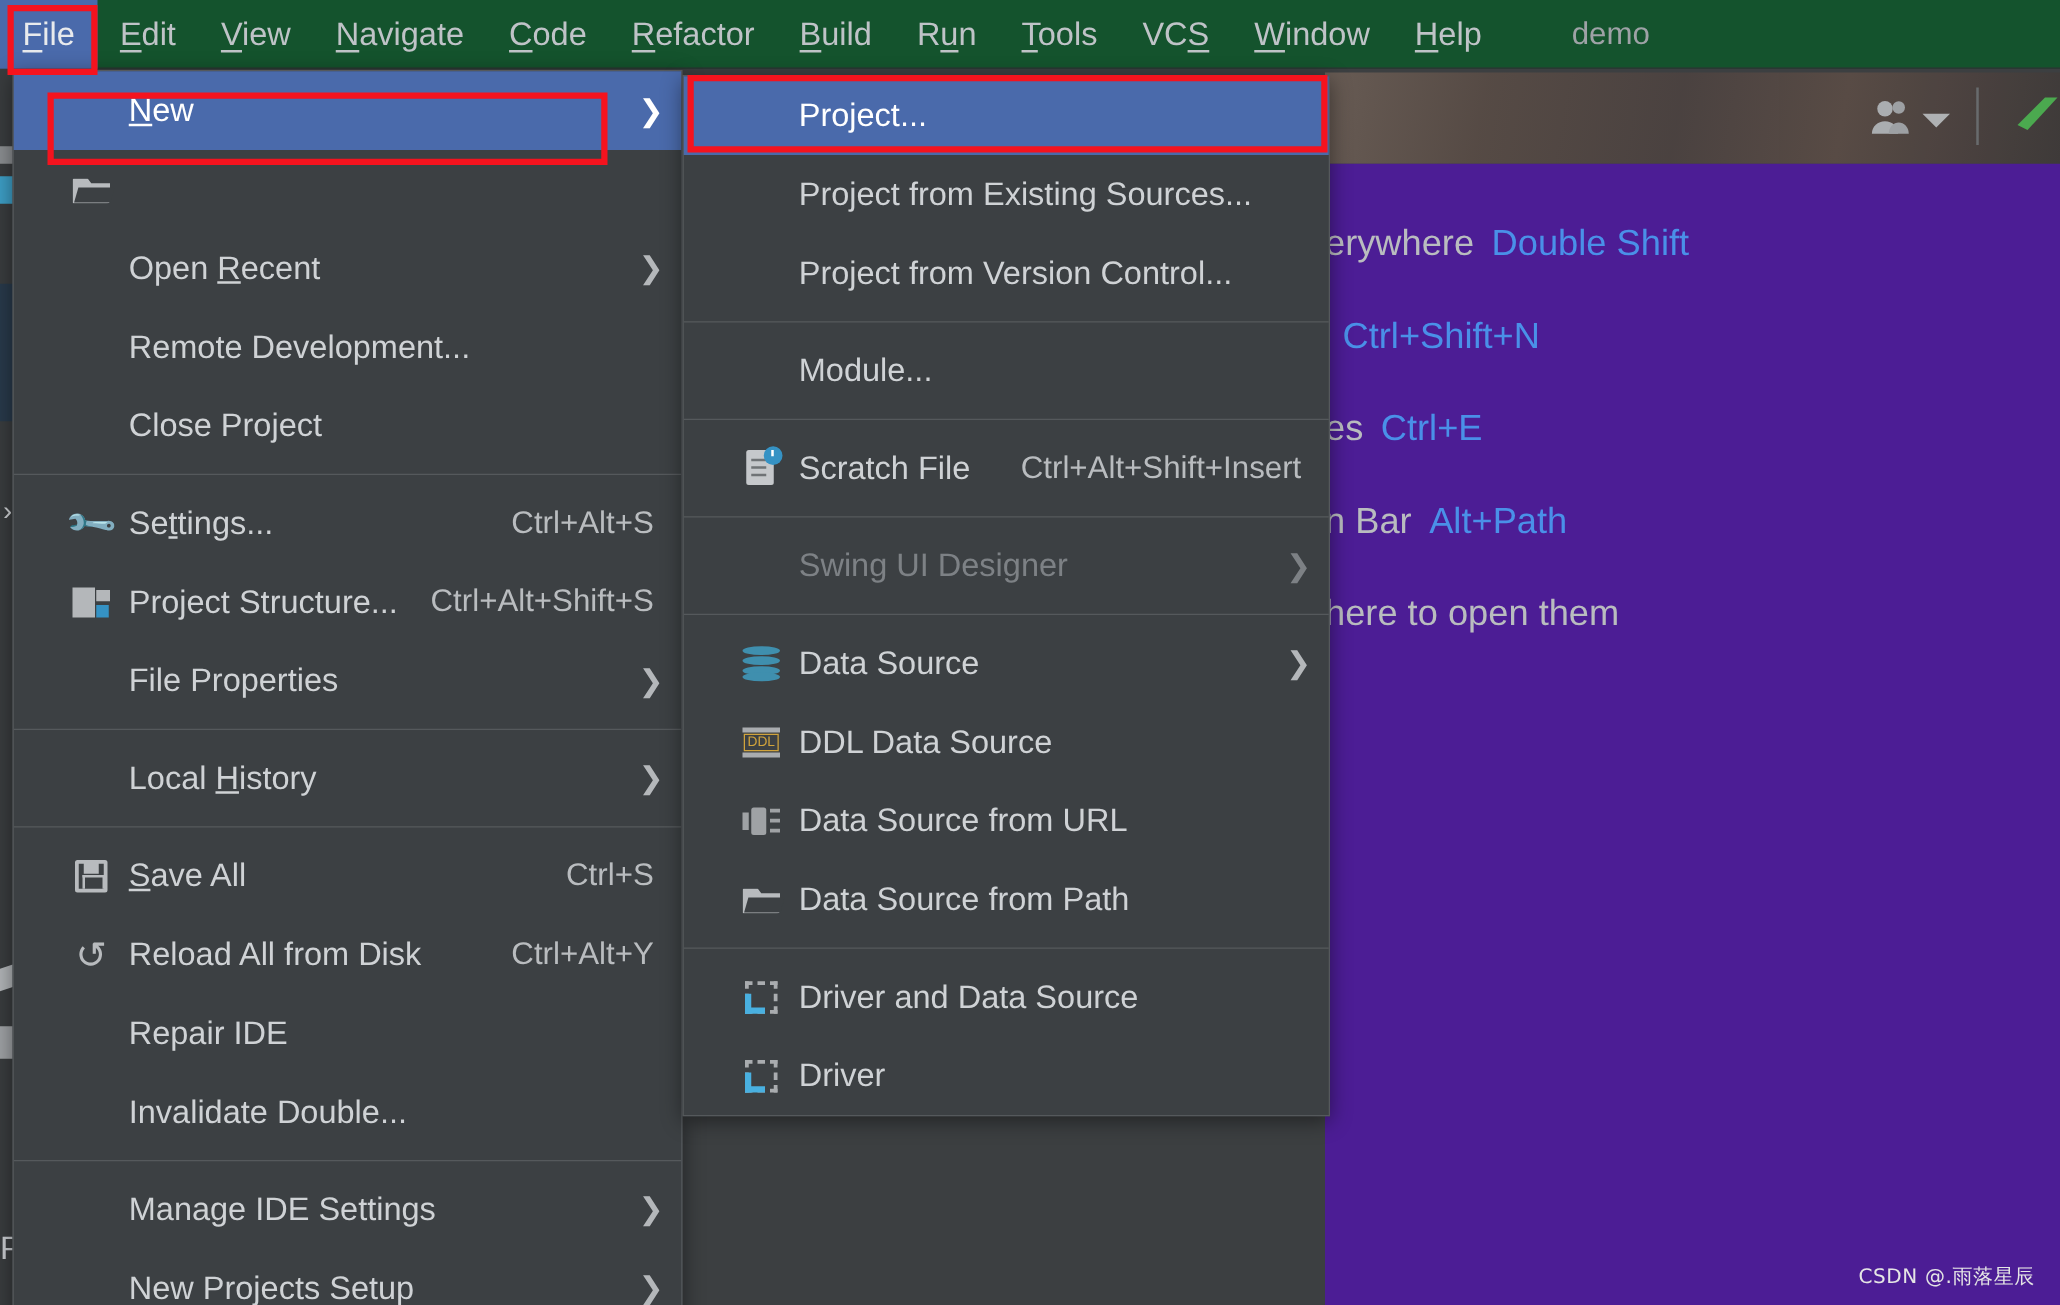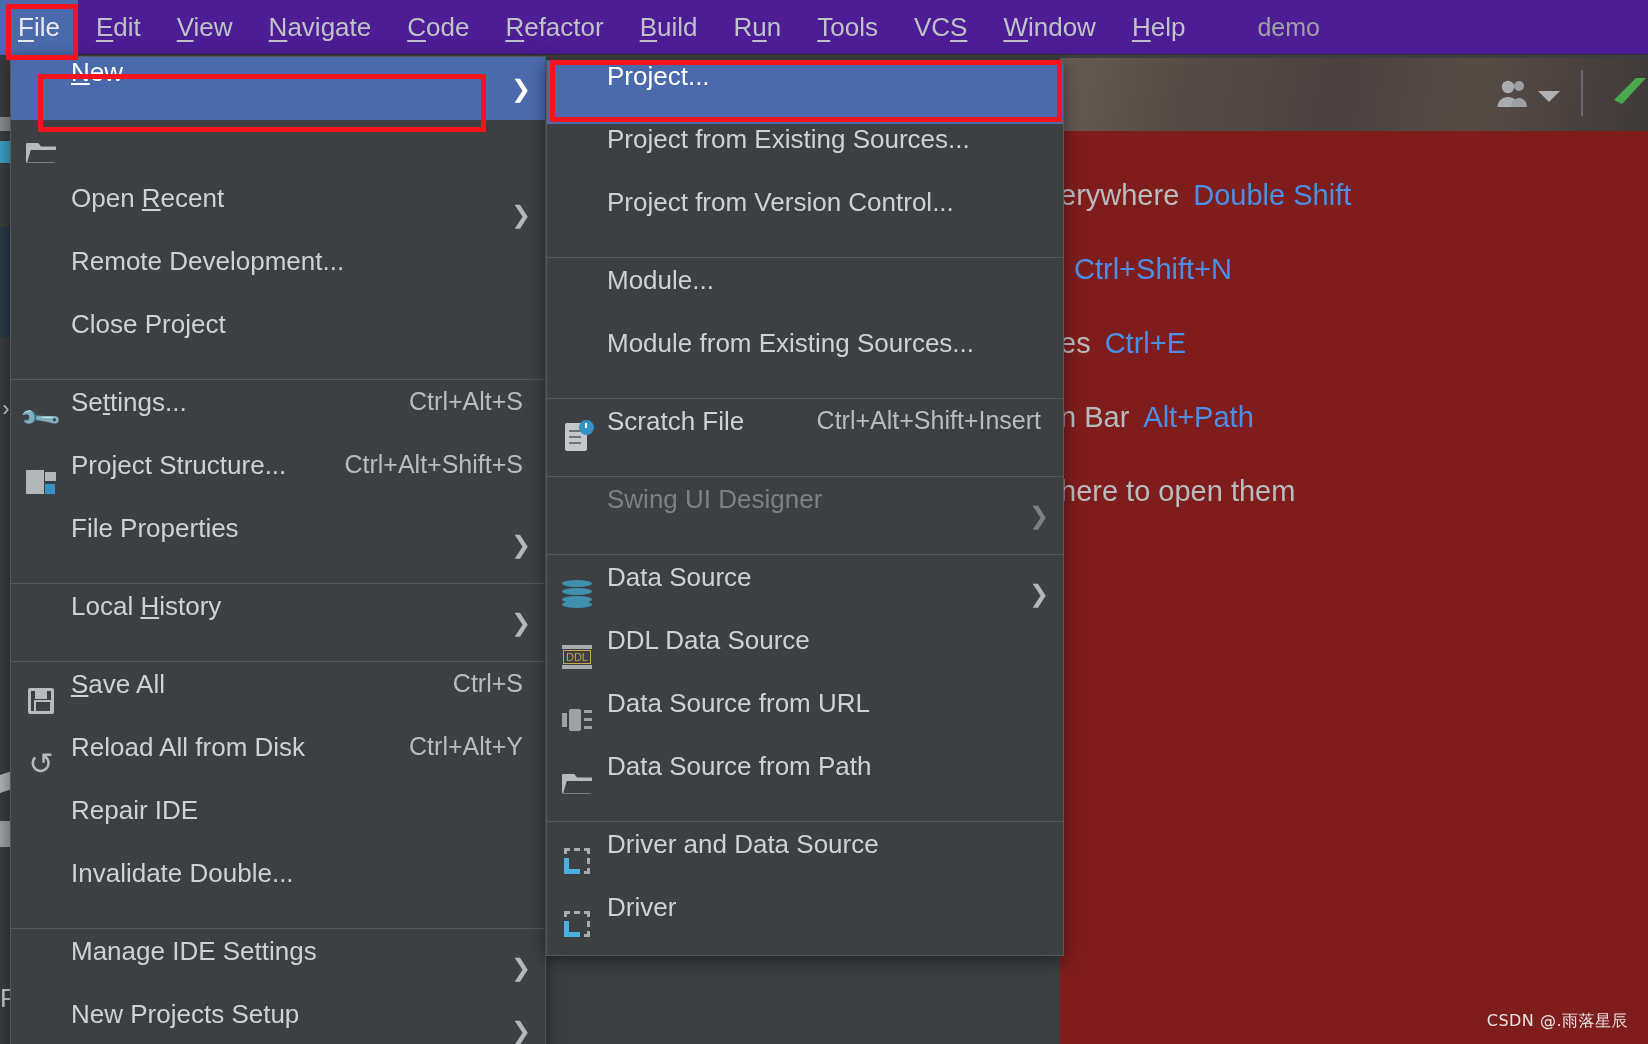--- a/index.html
+++ b/index.html
@@ -7,21 +7,21 @@
     width: 1648px; height: 1044px;
     background: #3c4043;
     font-family: "Liberation Sans", sans-serif;
     overflow: hidden;
   }
   #root { position: relative; width: 1648px; height: 1044px; background: #3c3f41; }
 
   
   .menubar {
     position: absolute; top: 0; left: 0; width: 1648px; height: 55px;
-    background: #4c1d95;
+    background: #14532d;
     display: flex; align-items: center;
     border-bottom: 1px solid #2f3234;
   }
   .menubar-item {
     color: #bfc3c7; font-size: 26px; padding: 0 18px; height: 55px;
     display: flex; align-items: center; white-space: nowrap;
   }
   .menubar-item.sel { background: #4a6aab; color: #e8eaed; }
   .mn u { text-underline-offset: 4px; }
   .proj-name { color: #9ea2a6; font-size: 25px; margin-left: 54px; }
@@ -43,43 +43,43 @@
     opacity: .95;
   }
   .bg-toolbar-inner { position: relative; width: 100%; height: 100%; }
   .people-icon { position: absolute; right: 118px; top: 22px; width: 34px; height: 28px; }
   .caret-dn { position: absolute; right: 88px; top: 33px;
     width: 0; height: 0; border-left: 11px solid transparent; border-right: 11px solid transparent;
     border-top: 11px solid #b6b8ba; }
   .vdiv { position: absolute; right: 65px; top: 12px; width: 2px; height: 46px; background: #6b6e70; }
   .greenmark { position: absolute; right: 0px; top: 16px; width: 40px; height: 34px; }
 
-  .tips { position: absolute; left: 1060px; top: 131px; width: 588px; height: 913px; background: #7f1d1d; }
+  .tips { position: absolute; left: 1060px; top: 131px; width: 588px; height: 913px; background: #4c1d95; }
   .tip-row { position: absolute; left: 0; white-space: nowrap; font-size: 29px; color: #b9bcbf; }
   .tip-row .kb { color: #4a90e8; margin-left: 14px; }
 
   .watermark {
     position: absolute; right: 20px; bottom: 12px;
     color: #e5e5e5; font-size: 16px; letter-spacing: .5px;
     font-family: "DejaVu Sans", sans-serif;
   }
 
   
   .menu {
     position: absolute; background: #3c4043;
     border: 1px solid #55595c;
     box-shadow: 0 4px 16px rgba(0,0,0,.45);
     z-index: 30;
   }
   #file-menu { left: 10px; top: 56px; width: 536px; }
   #new-menu  { left: 546px; top: 60px; width: 518px; }
 
   .mi {
-    position: relative; display: flex; 
-    height: 63px; color: #cfd2d5; font-size: 26px; white-space: nowrap;
+    position: relative; display: flex; align-items: center;
+    height: 63px; color: #cfd2d5; font-size: 26px; white-space: nowrap; padding-left: 32px;
   }
   .mi.sel { background: #4a6aab; color: #fff; }
   .mi.disabled { color: #7d8185; }
   .mi .ic { width: 60px; min-width: 60px; display: flex; align-items: center; justify-content: center; }
   .mi .lbl { flex: 1 1 auto; }
   .mi .sc { color: #b9bcbf; font-size: 25px; padding-right: 22px; }
   .mi .arr { position: absolute; right: 14px; top: 50%; transform: translateY(-50%);
              font-size: 24px; color: #b4b7ba; }
   .mi.sel .arr { color: #fff; }
   #file-menu .mi .lbl { padding-left: 0; }
@@ -347,24 +347,20 @@
       <span class="lbl">Project from Version Control...</span>
     </div>
 
     <div class="sep"></div>
 
     <div class="mi">
       <span class="ic"></span>
       <span class="lbl">Module...</span>
     </div>
 
-    <div class="mi">
-      <span class="ic"></span>
-      <span class="lbl">Module from Existing Sources...</span>
-    </div>
 
     <div class="sep"></div>
 
     <div class="mi">
       <span class="ic">
         <span class="ic-scratch">
           <i class="pg"></i>
           <i class="ln" style="top:7px;"></i>
             <i class="ln" style="top:13px;"></i>
             <i class="ln" style="top:19px;"></i>

